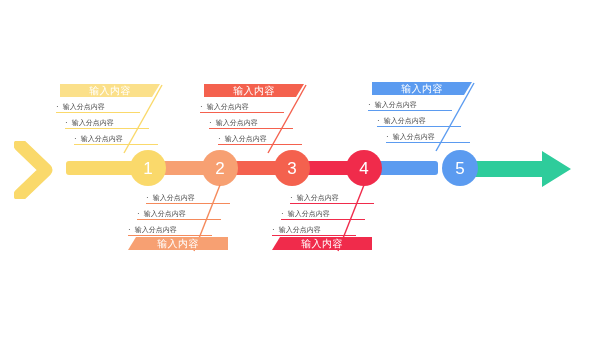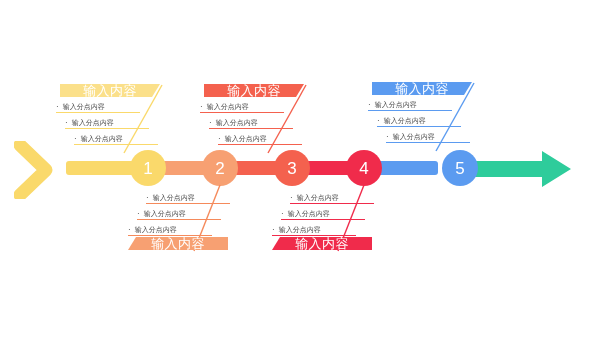--- a/index.html
+++ b/index.html
@@ -27,21 +27,21 @@
   }
 
   
   .group{position:absolute;}
 
   .band{
     position:relative;
     height:13px;
     display:flex;align-items:center;justify-content:center;
     color:#ffffff;
-    font-size:13px;
+    font-size:10px;
     letter-spacing:.4px;
     white-space:nowrap;
   }
   .band-up{   
     clip-path:polygon(0% 0%, 100% 0%, 92% 100%, 0% 100%);
   }
   .band-dn{   
     clip-path:polygon(8% 0%, 100% 0%, 100% 100%, 0% 100%);
   }
 

